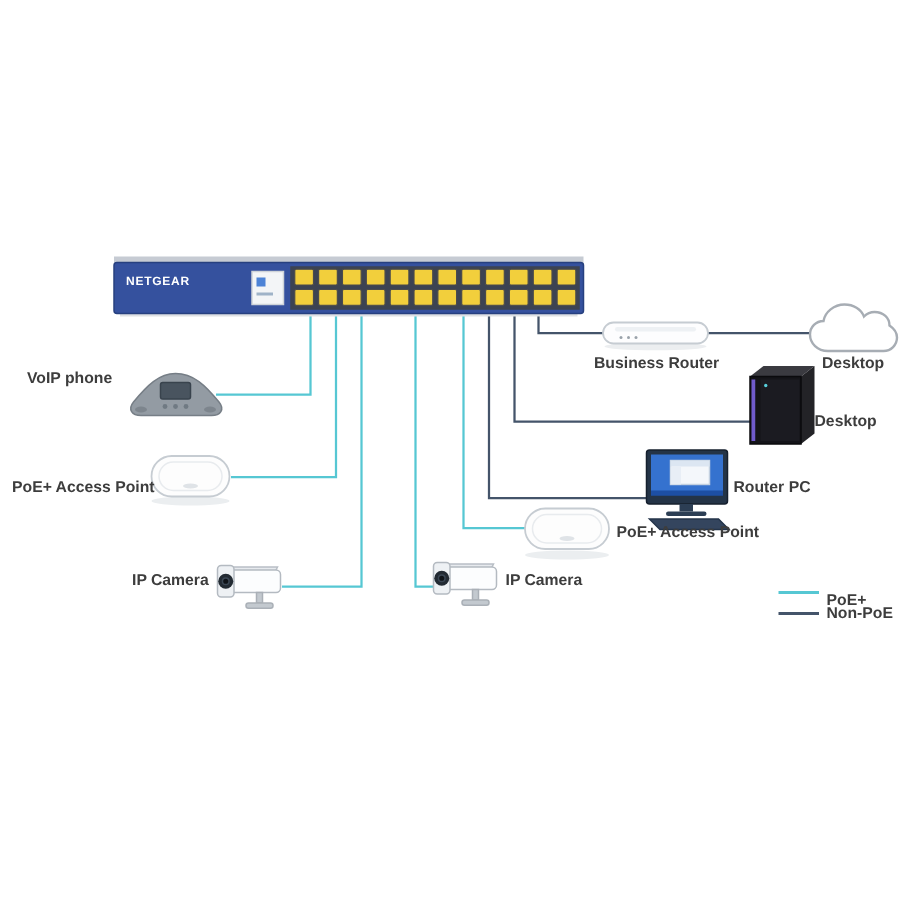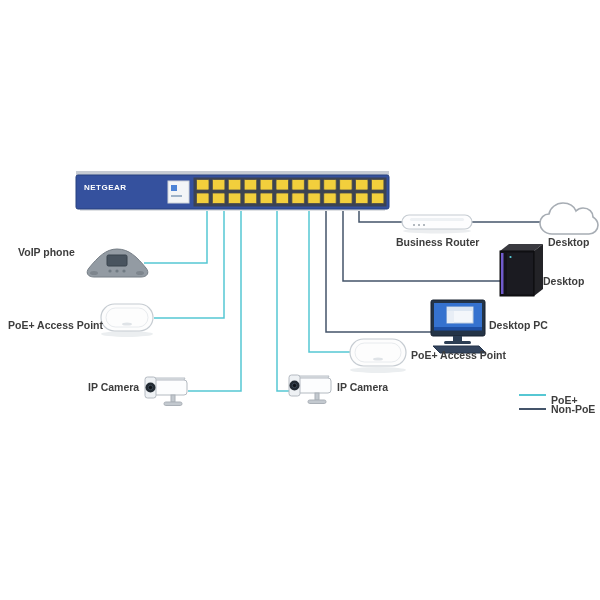--- a/index.html
+++ b/index.html
@@ -153,17 +153,17 @@
     </g>
   </svg>
 
   <div class="lbl" style="left:18px;top:246px">VoIP phone</div>
   <div class="lbl" style="left:8px;top:319px">PoE+ Access Point</div>
   <div class="lbl" style="left:88px;top:381px">IP Camera</div>
   <div class="lbl" style="left:337px;top:381px">IP Camera</div>
   <div class="lbl" style="left:396px;top:236px">Business Router</div>
   <div class="lbl" style="left:548px;top:236px">Desktop</div>
   <div class="lbl" style="left:543px;top:275px">Desktop</div>
-  <div class="lbl" style="left:489px;top:319px">Desktop PC</div>
+  <div class="lbl" style="left:489px;top:319px">Router PC</div>
   <div class="lbl" style="left:411px;top:349px">PoE+ Access Point</div>
   <div class="lbl" style="left:551px;top:394px">PoE+</div>
   <div class="lbl" style="left:551px;top:403px">Non-PoE</div>
 </div>
 
 </body></html>

